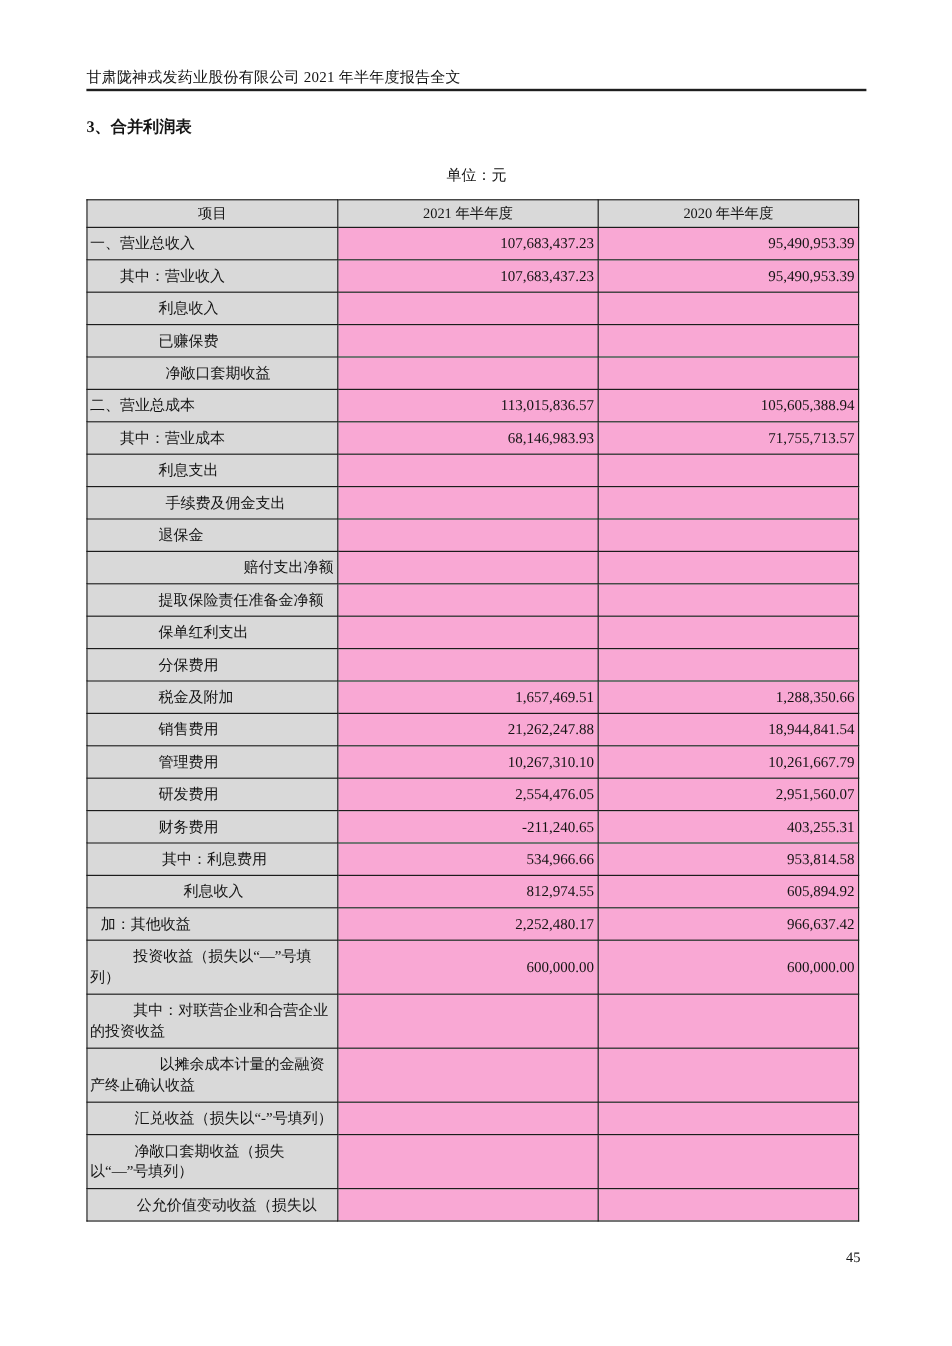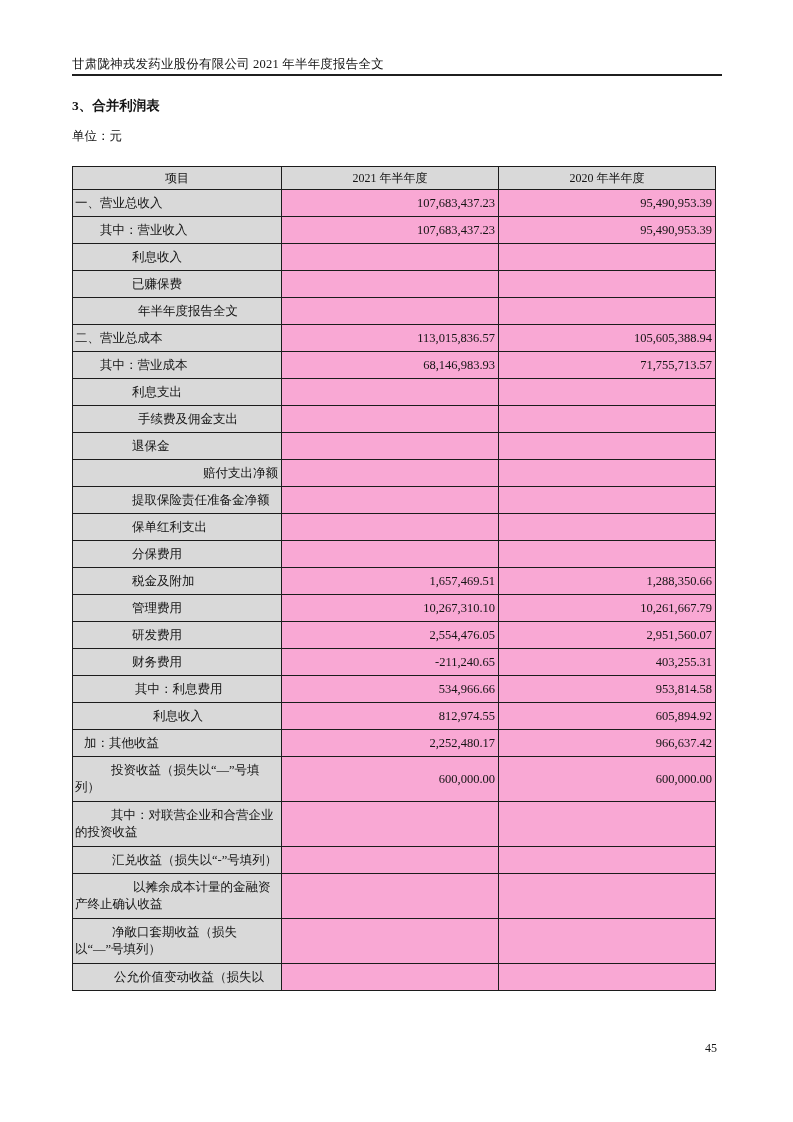--- a/index.html
+++ b/index.html
@@ -18,22 +18,22 @@
   }
   .header-rule {
     position:absolute; top:74px; left:72px; width:650px; height:2px;
     background:#1f1f1f;
   }
   .section-title {
     position:absolute; top:97px; left:72px;
     font-size:13.5px; font-weight:bold;
   }
   .unit-label {
-    position:absolute; top:128px; left:72px; width:650px;
-    text-align:left; font-size:12.5px;
+    position:absolute; top:138px; left:72px; width:650px;
+    text-align:center; font-size:12.5px;
   }
   table.fin {
     position:absolute; top:166px; left:72px;
     width:643px; border-collapse:collapse; table-layout:fixed;
   }
   table.fin th, table.fin td {
     border:1.5px solid #1c1c1c;
     overflow:hidden;
   }
   table.fin th {
@@ -99,21 +99,21 @@
         <td class="c-label" style="text-indent: 57px;">利息收入</td>
         <td class="c-num"></td>
         <td class="c-num"></td>
       </tr>
       <tr class="row">
         <td class="c-label" style="text-indent: 57px;">已赚保费</td>
         <td class="c-num"></td>
         <td class="c-num"></td>
       </tr>
       <tr class="row">
-        <td class="c-label" style="text-indent: 63px;">年半年度报告全文</td>
+        <td class="c-label" style="text-indent: 63px;">净敞口套期收益</td>
         <td class="c-num"></td>
         <td class="c-num"></td>
       </tr>
       <tr class="row">
         <td class="c-label" style="text-indent: 0px;">二、营业总成本</td>
         <td class="c-num">113,015,836.57</td>
         <td class="c-num">105,605,388.94</td>
       </tr>
       <tr class="row">
         <td class="c-label" style="text-indent: 25px;">其中：营业成本</td>
@@ -154,20 +154,25 @@
         <td class="c-label" style="text-indent: 57px;">分保费用</td>
         <td class="c-num"></td>
         <td class="c-num"></td>
       </tr>
       <tr class="row">
         <td class="c-label" style="text-indent: 57px;">税金及附加</td>
         <td class="c-num">1,657,469.51</td>
         <td class="c-num">1,288,350.66</td>
       </tr>
       <tr class="row">
+        <td class="c-label" style="text-indent: 57px;">销售费用</td>
+        <td class="c-num">21,262,247.88</td>
+        <td class="c-num">18,944,841.54</td>
+      </tr>
+      <tr class="row">
         <td class="c-label" style="text-indent: 57px;">管理费用</td>
         <td class="c-num">10,267,310.10</td>
         <td class="c-num">10,261,667.79</td>
       </tr>
       <tr class="row">
         <td class="c-label" style="text-indent: 57px;">研发费用</td>
         <td class="c-num">2,554,476.05</td>
         <td class="c-num">2,951,560.07</td>
       </tr>
       <tr class="row">
@@ -193,27 +198,27 @@
       <tr class="row tall">
         <td class="c-label" style="text-indent: 36px;">投资收益（损失以“—”号填列）</td>
         <td class="c-num">600,000.00</td>
         <td class="c-num">600,000.00</td>
       </tr>
       <tr class="row tall">
         <td class="c-label" style="text-indent: 36px;">其中：对联营企业和合营企业的投资收益</td>
         <td class="c-num"></td>
         <td class="c-num"></td>
       </tr>
+      <tr class="row tall">
+        <td class="c-label" style="text-indent: 58px;">以摊余成本计量的金融资产终止确认收益</td>
+        <td class="c-num"></td>
+        <td class="c-num"></td>
+      </tr>
       <tr class="row">
         <td class="c-label" style="text-indent: 37px;">汇兑收益（损失以“-”号填列）</td>
-        <td class="c-num"></td>
-        <td class="c-num"></td>
-      </tr>
-      <tr class="row tall">
-        <td class="c-label" style="text-indent: 58px;">以摊余成本计量的金融资产终止确认收益</td>
         <td class="c-num"></td>
         <td class="c-num"></td>
       </tr>
       <tr class="row tall">
         <td class="c-label" style="text-indent: 37px;">净敞口套期收益（损失以“—”号填列）</td>
         <td class="c-num"></td>
         <td class="c-num"></td>
       </tr>
       <tr class="row">
         <td class="c-label" style="text-indent: 39px;">公允价值变动收益（损失以</td>

